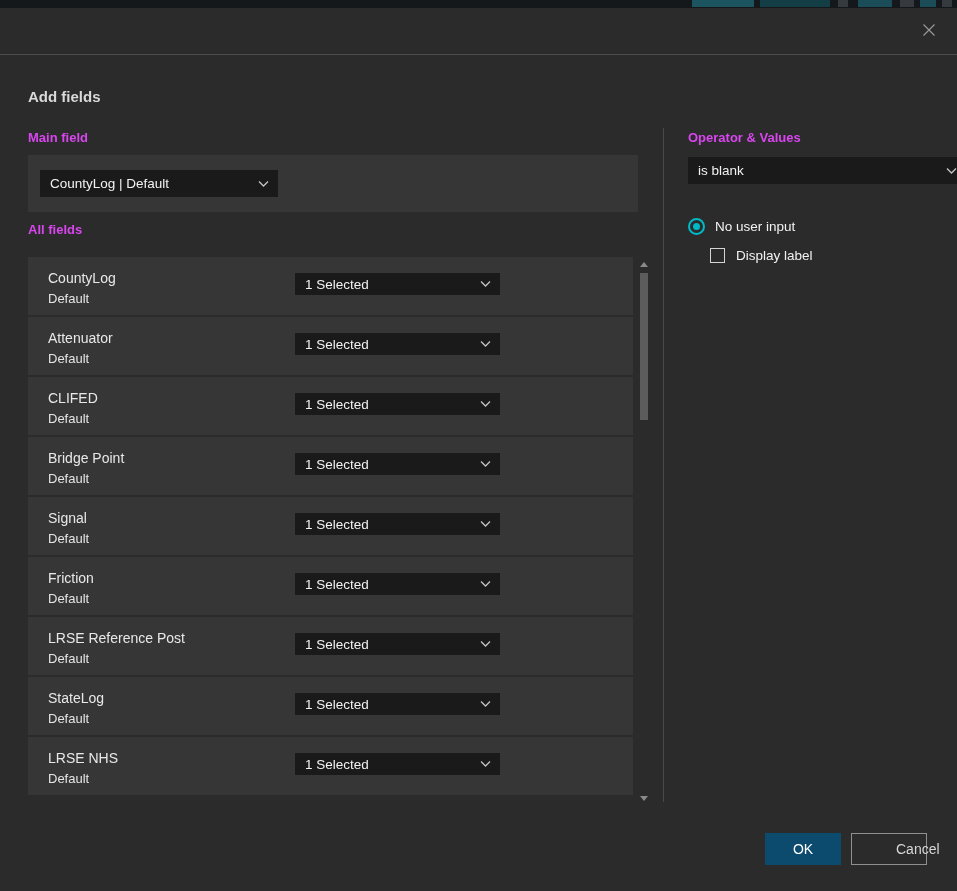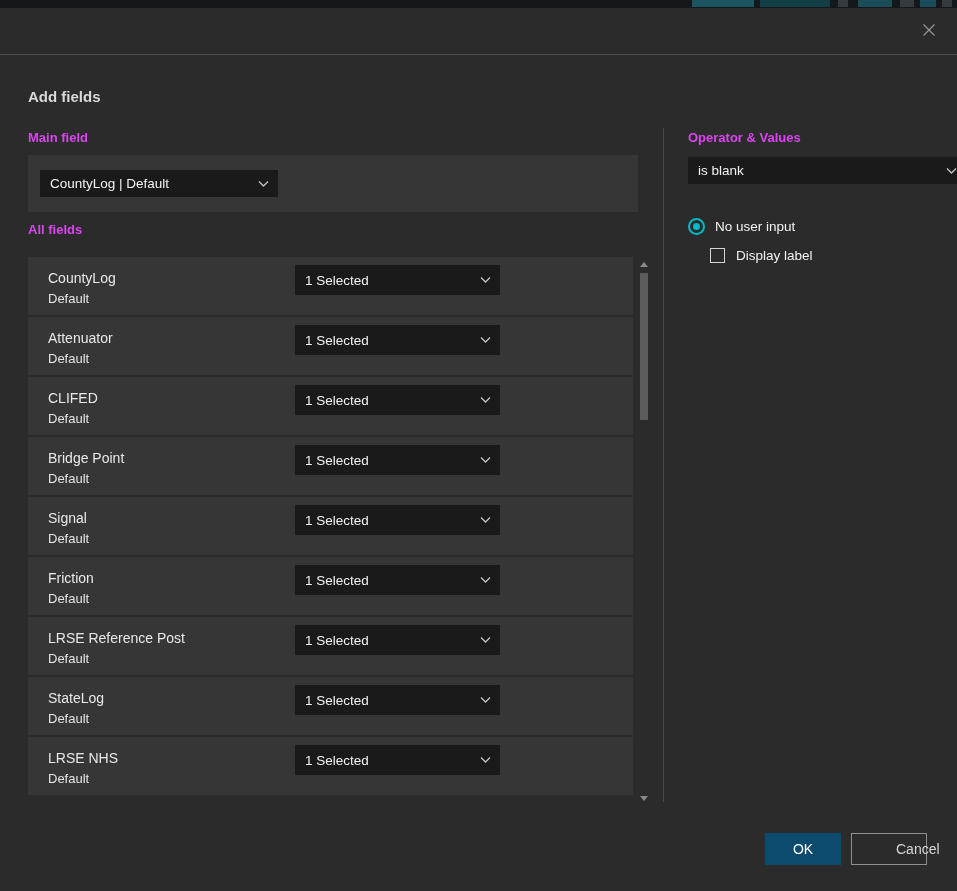--- a/index.html
+++ b/index.html
@@ -24,21 +24,21 @@
 
   .dd { position:absolute; height:27px; background:#1a1a1a; display:flex; align-items:center; padding:0 26px 0 10px; color:#f2f2f2; font-size:13.5px; cursor:pointer; }
   .dd .chev { position:absolute; right:9px; top:50%; transform:translateY(-50%); display:flex; }
   .dd-layer { left:12px; top:15px; width:238px; }
   .dd-field { left:267px; top:15px; width:205px; gap:8px; }
 
   .list { position:absolute; left:28px; top:249px; width:605px; }
   .row { position:relative; height:58px; margin-bottom:2px; background:#363636; }
   .row-name { position:absolute; left:20px; top:13px; font-size:14px; color:#e8e8e8; }
   .row-sub  { position:absolute; left:20px; top:34px; font-size:13px; color:#e5e5e5; }
-  .row-dd   { left:267px; top:8px; width:205px; height:30px; }
+  .row-dd   { left:267px; top:16px; width:205px; height:22px; }
 
   .scrollbar { position:absolute; left:639px; top:249px; width:10px; height:546px; }
   .sb-thumb { position:absolute; left:1px; top:16px; width:8px; height:147px; background:#5c5c5c; cursor:pointer; }
   .sb-up, .sb-down { position:absolute; left:1px; width:0; height:0; border-left:4px solid transparent; border-right:4px solid transparent; cursor:pointer; }
   .sb-up   { top:5px; border-bottom:5px solid #8a8a8a; }
   .sb-down { bottom:2px; border-top:5px solid #8a8a8a; }
 
   .v-divider { position:absolute; left:663px; top:120px; width:1px; height:674px; background:#4a4a4a; }
 
   .op-dd { left:688px; top:149px; width:278px; }

